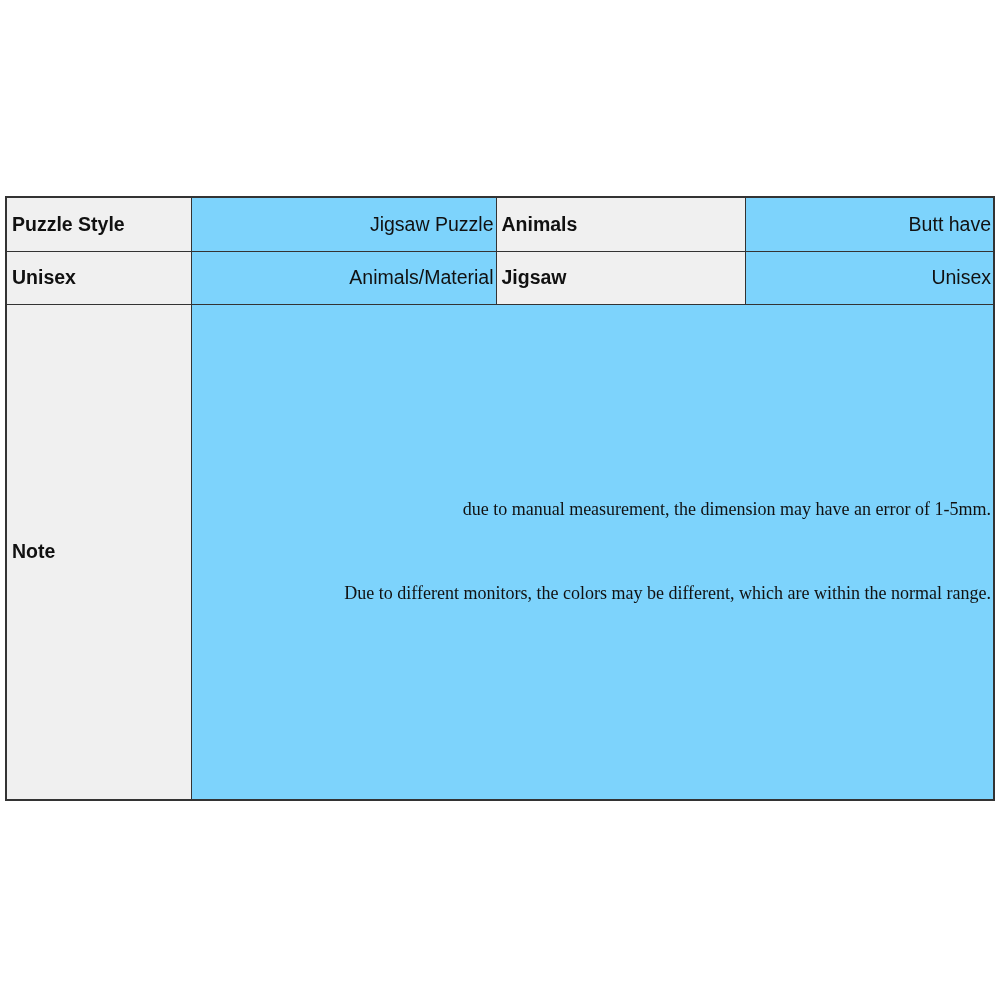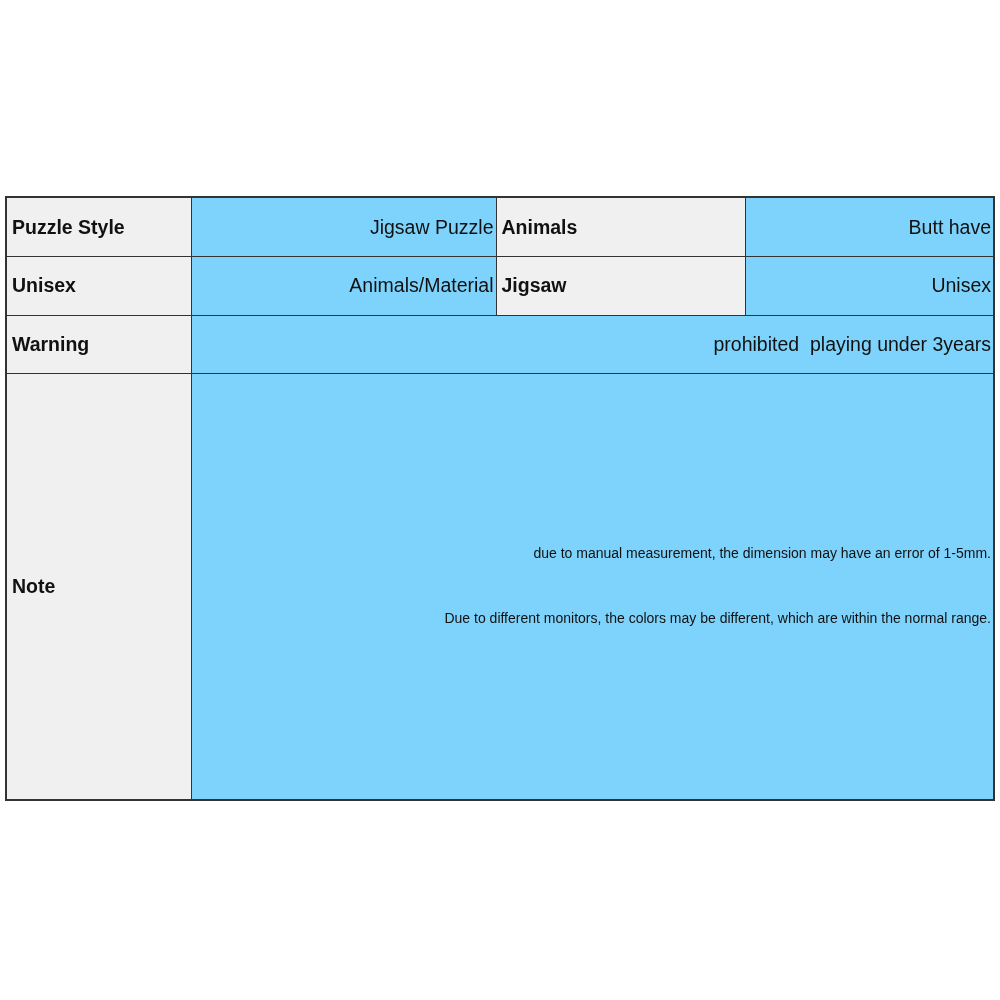--- a/index.html
+++ b/index.html
@@ -37,21 +37,22 @@
     font-weight: bold;
     padding: 0 4px 0 5px;
   }
   td.value {
     background: #7dd3fc;
     padding: 0 2px 0 6px;
     text-align: right;
   }
   td.note-cell {
     line-height: 1.55;
-    font-size: 14px;
+    font-size: 18px;
+    font-family: Liberation Serif, serif;
   }
   td.note-cell .note-line {
     white-space: pre-wrap;
   }
 </style>
 </head>
 <body>
 
 <div class="page">
   <table class="spec-table">
@@ -68,24 +69,20 @@
         <td class="label">Animals</td>
         <td class="value">Butt have</td>
       </tr>
       <tr>
         <td class="label">Unisex</td>
         <td class="value">Animals/Material</td>
         <td class="label">Jigsaw</td>
         <td class="value">Unisex</td>
       </tr>
       <tr>
-        <td class="label">Warning</td>
-        <td class="value" colspan="3">prohibited  playing under 3years</td>
-      </tr>
-      <tr>
         <td class="label">Note</td>
         <td class="value note-cell" colspan="3">
           <div class="note-line">due to manual measurement, the dimension may have an error of 1-5mm.</div>
           <div class="note-line">Due to different monitors, the colors may be different, which are within the normal range.</div>
         </td>
       </tr>
     </tbody>
   </table>
 </div>
 

